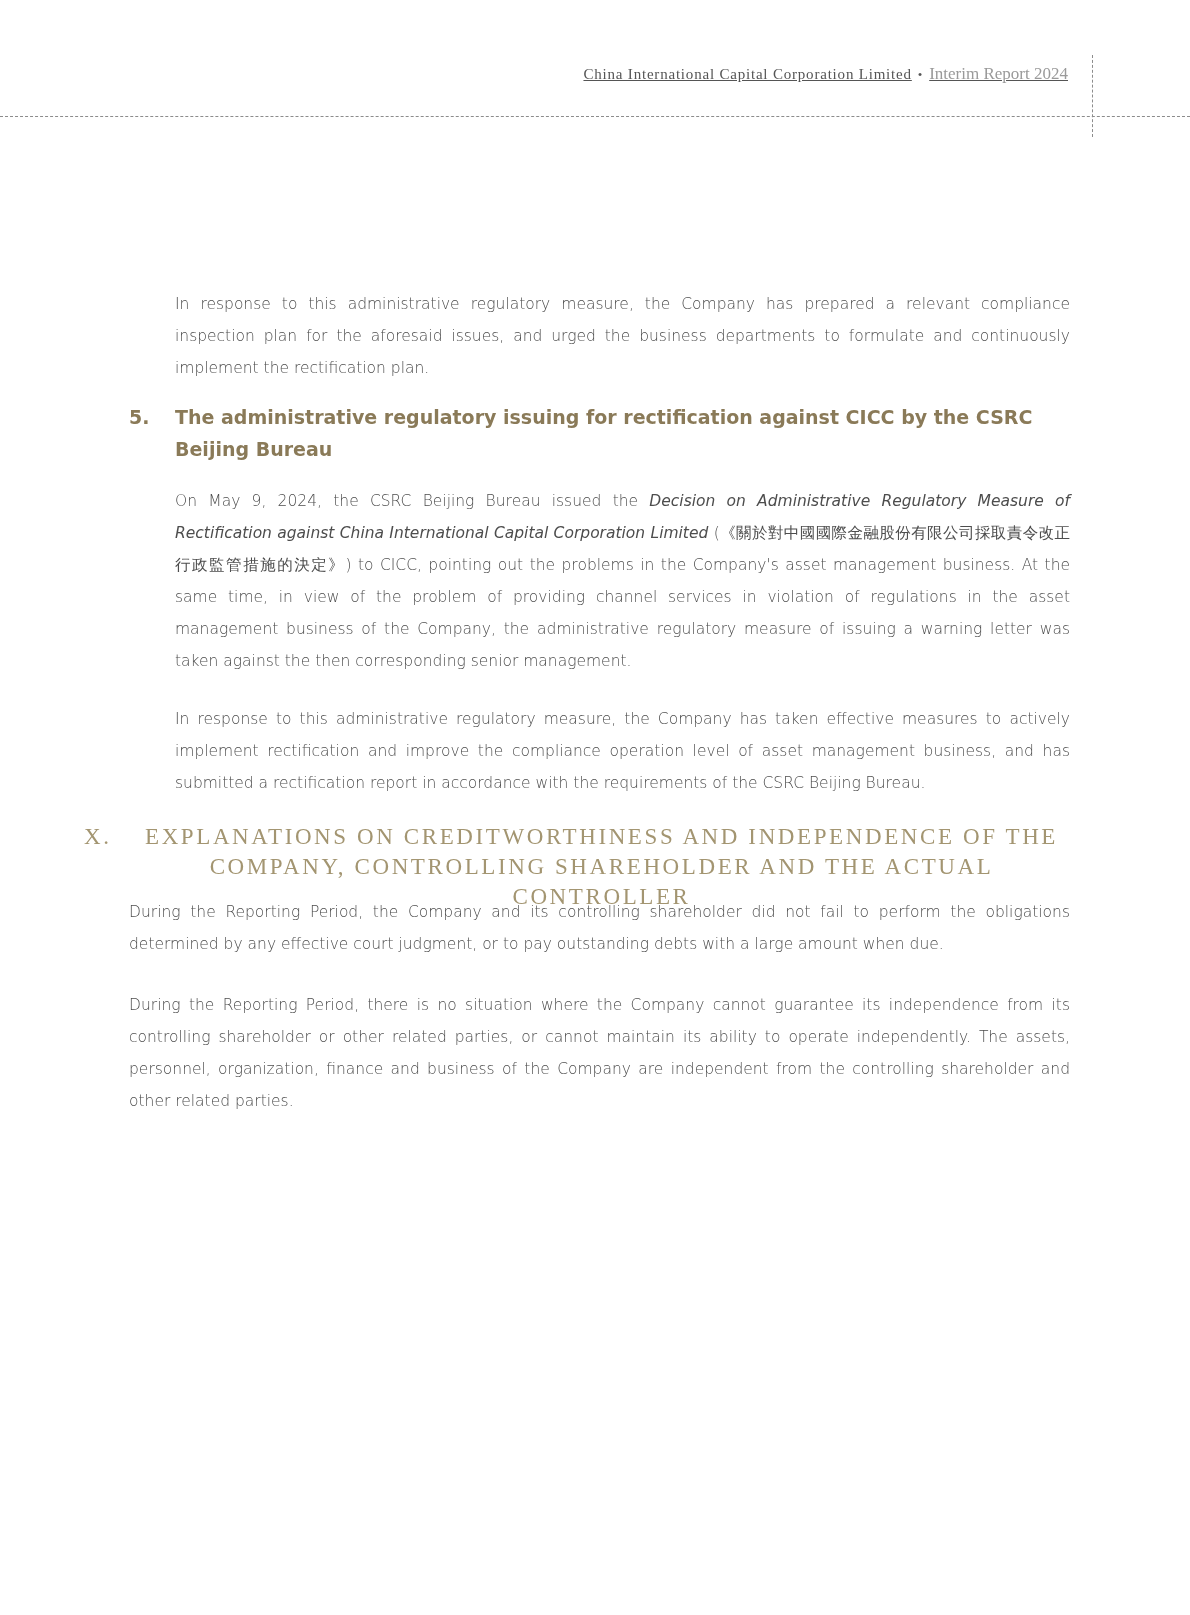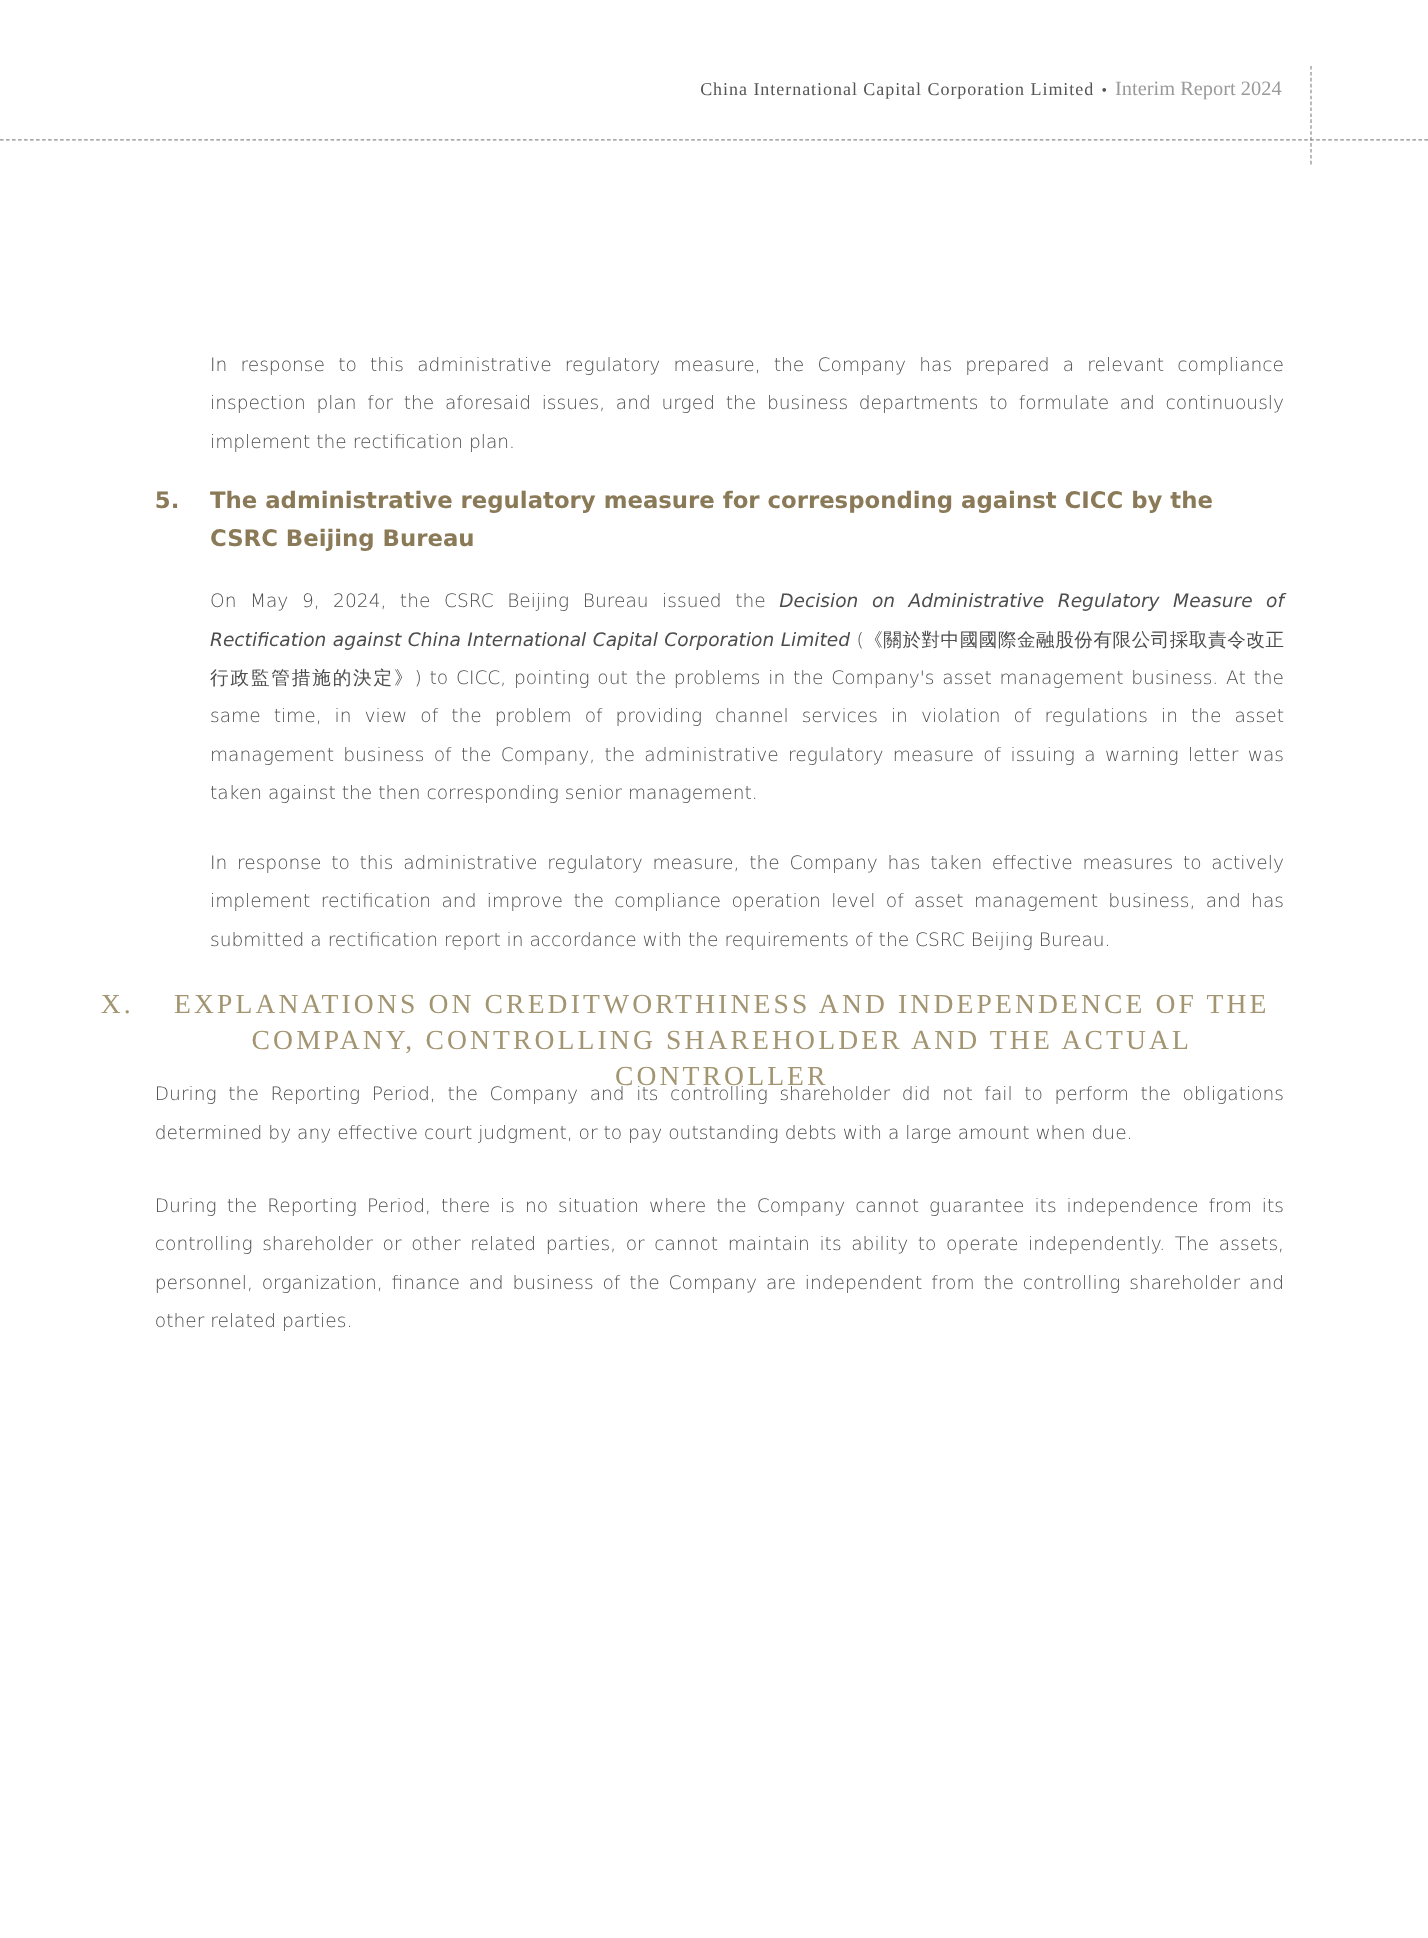--- a/index.html
+++ b/index.html
@@ -17,20 +17,21 @@
     }
     .header-text {
       position: absolute;
       top: 64px;
       right: 122px;
       font-family: "Liberation Serif", "DejaVu Serif", serif;
       font-size: 15px;
       letter-spacing: 0.8px;
       color: #555;
       white-space: nowrap;
+      text-decoration: underline;
     }
     .header-text .company { color: #555; }
     .header-text .bullet {
       display: inline-block;
       margin: 0 6px;
       color: #555;
       font-size: 13px;
     }
     .header-text .report {
       color: #9a9a9a;
@@ -125,21 +126,21 @@
     <span class="company">China International Capital Corporation Limited</span><span class="bullet">•</span><span class="report">Interim Report 2024</span>
   </div>
   <div class="dash-h"></div>
   <div class="dash-v"></div>
 </div>
 
 <div class="para indent2" style="top:276px;">In response to this administrative regulatory measure, the Company has prepared a relevant compliance inspection plan for the aforesaid issues, and urged the business departments to formulate and continuously implement the rectification plan.</div>
 
 <div class="subhead">
   <span class="num">5.</span>
-  <span class="title">The administrative regulatory measure for corresponding against CICC by the CSRC Beijing Bureau</span>
+  <span class="title">The administrative regulatory issuing for rectification against CICC by the CSRC Beijing Bureau</span>
 </div>
 
 <div class="para indent2" style="top:473px;"><span>On May 9, 2024, the CSRC Beijing Bureau issued the </span><em>Decision on Administrative Regulatory Measure of Rectification against China International Capital Corporation Limited</em><span> (《關於對中國國際金融股份有限公司採取責令改正行政監管措施的決定》) to CICC, pointing out the problems in the Company's asset management business. At the same time, in view of the problem of providing channel services in violation of regulations in the asset management business of the Company, the administrative regulatory measure of issuing a warning letter was taken against the then corresponding senior management.</span></div>
 
 <div class="para indent2" style="top:691px;">In response to this administrative regulatory measure, the Company has taken effective measures to actively implement rectification and improve the compliance operation level of asset management business, and has submitted a rectification report in accordance with the requirements of the CSRC Beijing Bureau.</div>
 
 <div class="section-head">
   <span class="num">X.</span>
   <span class="title">Explanations on Creditworthiness and Independence of the Company, Controlling Shareholder and the Actual Controller</span>
 </div>

